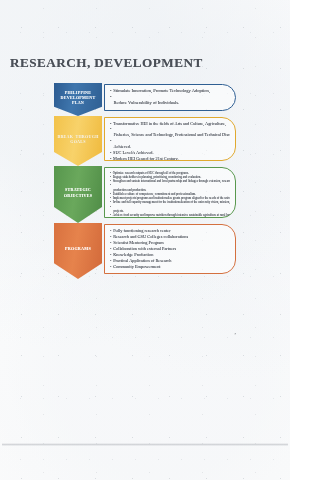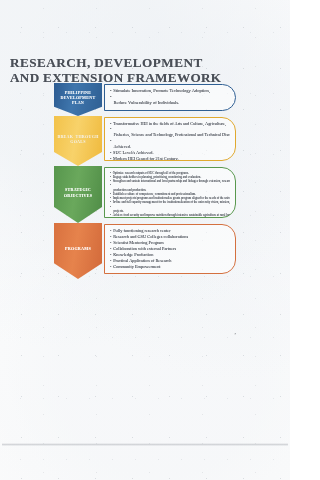--- a/index.html
+++ b/index.html
@@ -186,21 +186,20 @@
 </style>
 </head>
 <body>
 
 <div id="paper">
   <div id="speckle"></div>
   <div id="sheet-edge"></div>
 
   <div id="title">
     <span class="t-line l1">RESEARCH, DEVELOPMENT</span>
-    <span class="t-line l2">AND EXTENSION FRAMEWORK</span>
   </div>
 
   <div id="framework">
 
     <div class="row r0">
       <div class="chev c-blue">
         <span class="chev-label">PHILIPPINE DEVELOPMENT PLAN</span>
       </div>
       <div class="panel p-blue">
         <ul>

